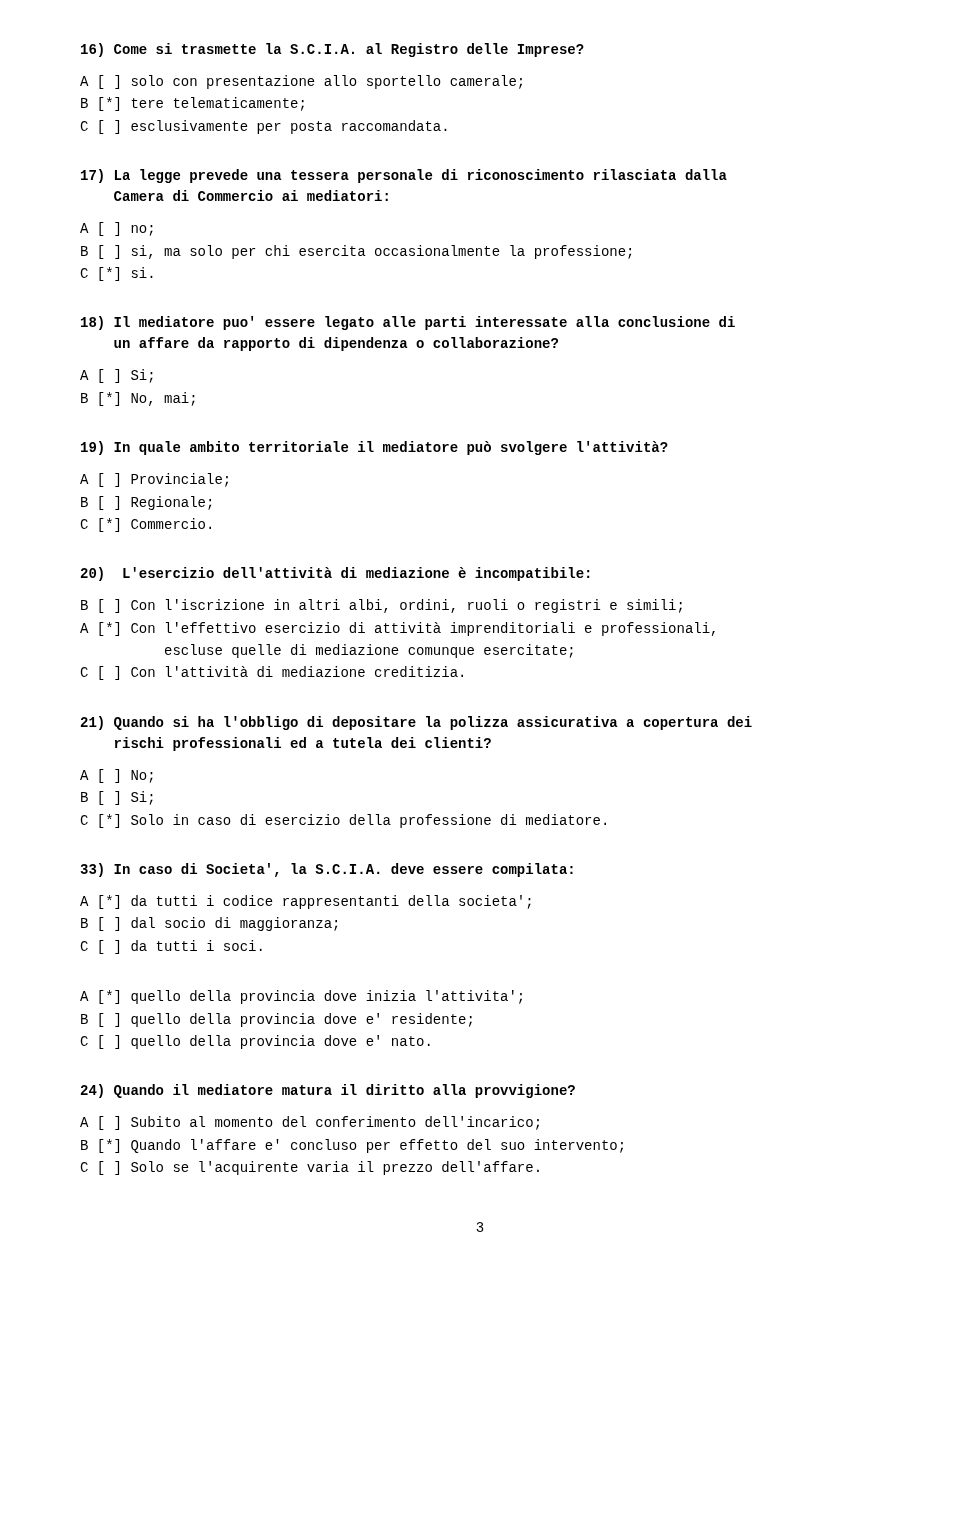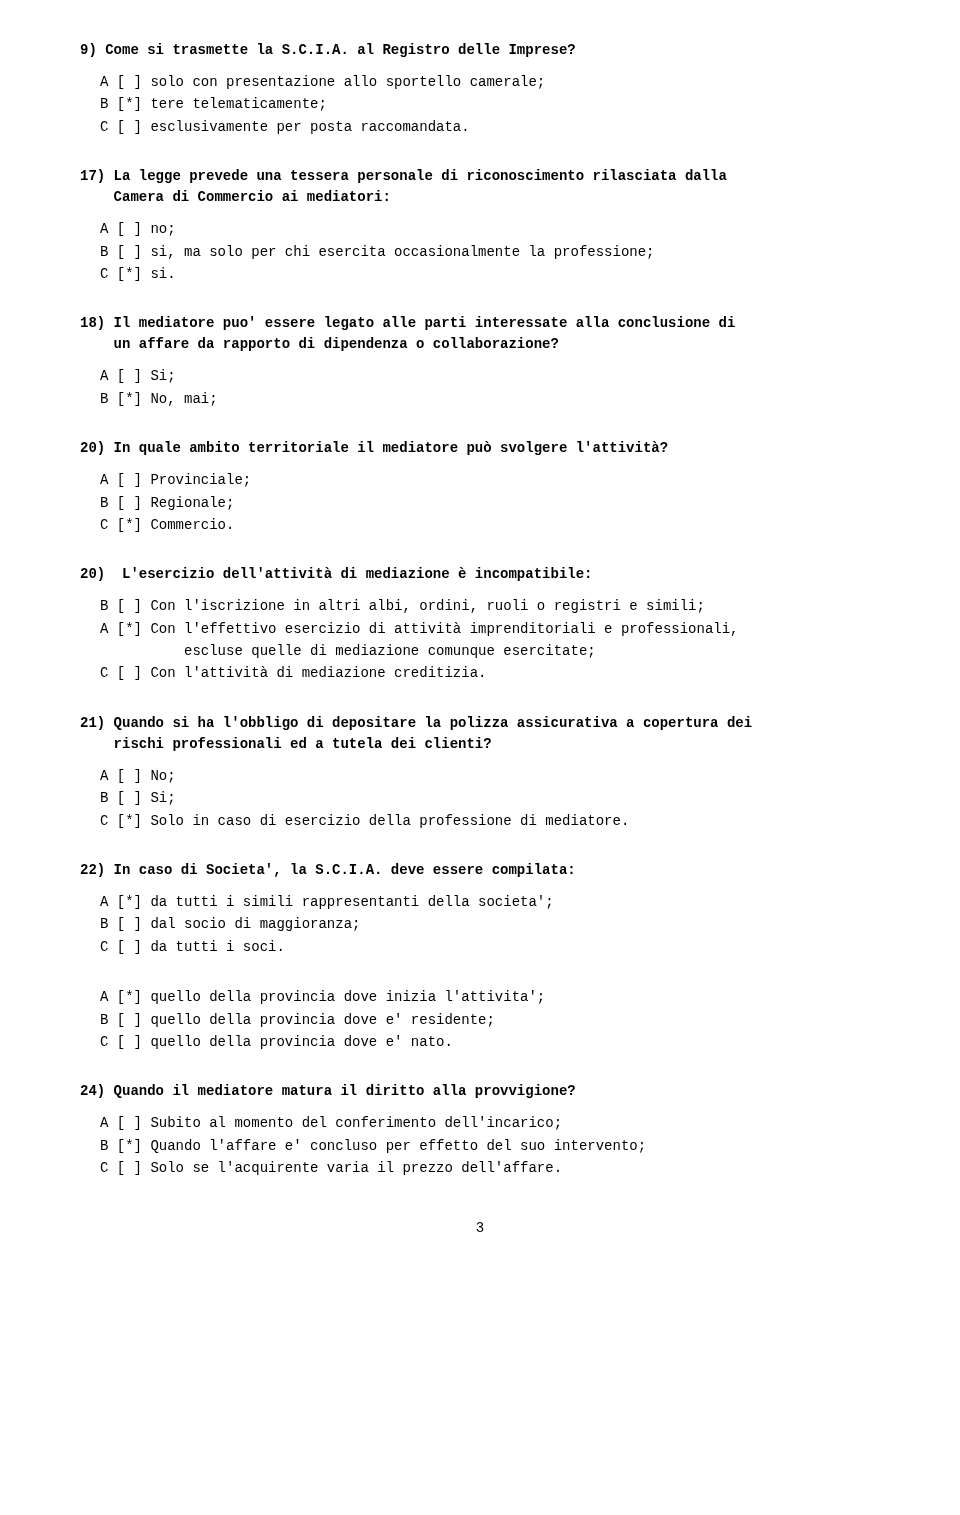--- a/index.html
+++ b/index.html
@@ -22,41 +22,40 @@
     }
     .question-block {
       margin-bottom: 28px;
     }
     .question-title {
       font-weight: bold;
       margin-bottom: 10px;
       line-height: 1.5;
     }
     .answer-block {
-      margin-left: 20px;
       line-height: 1.7;
       font-family: Liberation Mono, monospace;
     }
     .answer-line {
       display: block;
       line-height: 1.6;
     }
     .page-number {
       text-align: center;
       margin-top: 40px;
       font-size: 14px;
     }
   </style>
 </head>
 <body>
 
 <div class="page-content">
 
   <div class="question-block">
-    <div class="question-title">9) Come si trasmette la S.C.I.A. al Registro delle Imprese?</div>
+    <div class="question-title">16) Come si trasmette la S.C.I.A. al Registro delle Imprese?</div>
     <div class="answer-block">
       <span class="answer-line">A [&nbsp;] solo con presentazione allo sportello camerale;</span>
       <span class="answer-line">B [*] tere telematicamente;</span>
       <span class="answer-line">C [&nbsp;] esclusivamente per posta raccomandata.</span>
     </div>
   </div>
 
   <div class="question-block">
     <div class="question-title">17) La legge prevede una tessera personale di riconoscimento rilasciata dalla<br>&nbsp;&nbsp;&nbsp;&nbsp;Camera di Commercio ai mediatori:</div>
     <div class="answer-block">
@@ -68,21 +67,21 @@
 
   <div class="question-block">
     <div class="question-title">18) Il mediatore puo' essere legato alle parti interessate alla conclusione di<br>&nbsp;&nbsp;&nbsp;&nbsp;un affare da rapporto di dipendenza o collaborazione?</div>
     <div class="answer-block">
       <span class="answer-line">A [&nbsp;] Si;</span>
       <span class="answer-line">B [*] No, mai;</span>
     </div>
   </div>
 
   <div class="question-block">
-    <div class="question-title">20) In quale ambito territoriale il mediatore può svolgere l'attività?</div>
+    <div class="question-title">19) In quale ambito territoriale il mediatore può svolgere l'attività?</div>
     <div class="answer-block">
       <span class="answer-line">A [&nbsp;] Provinciale;</span>
       <span class="answer-line">B [&nbsp;] Regionale;</span>
       <span class="answer-line">C [*] Commercio.</span>
     </div>
   </div>
 
   <div class="question-block">
     <div class="question-title">20)&nbsp;&nbsp;L'esercizio dell'attività di mediazione è incompatibile:</div>
     <div class="answer-block">
@@ -95,23 +94,23 @@
   <div class="question-block">
     <div class="question-title">21) Quando si ha l'obbligo di depositare la polizza assicurativa a copertura dei<br>&nbsp;&nbsp;&nbsp;&nbsp;rischi professionali ed a tutela dei clienti?</div>
     <div class="answer-block">
       <span class="answer-line">A [&nbsp;] No;</span>
       <span class="answer-line">B [&nbsp;] Si;</span>
       <span class="answer-line">C [*] Solo in caso di esercizio della professione di mediatore.</span>
     </div>
   </div>
 
   <div class="question-block">
-    <div class="question-title">22) In caso di Societa', la S.C.I.A. deve essere compilata:</div>
+    <div class="question-title">33) In caso di Societa', la S.C.I.A. deve essere compilata:</div>
     <div class="answer-block">
-      <span class="answer-line">A [*] da tutti i simili rappresentanti della societa';</span>
+      <span class="answer-line">A [*] da tutti i codice rappresentanti della societa';</span>
       <span class="answer-line">B [&nbsp;] dal socio di maggioranza;</span>
       <span class="answer-line">C [&nbsp;] da tutti i soci.</span>
     </div>
   </div>
 
   <div class="question-block">
     <div class="answer-block">
       <span class="answer-line">A [*] quello della provincia dove inizia l'attivita';</span>
       <span class="answer-line">B [&nbsp;] quello della provincia dove e' residente;</span>
       <span class="answer-line">C [&nbsp;] quello della provincia dove e' nato.</span>

